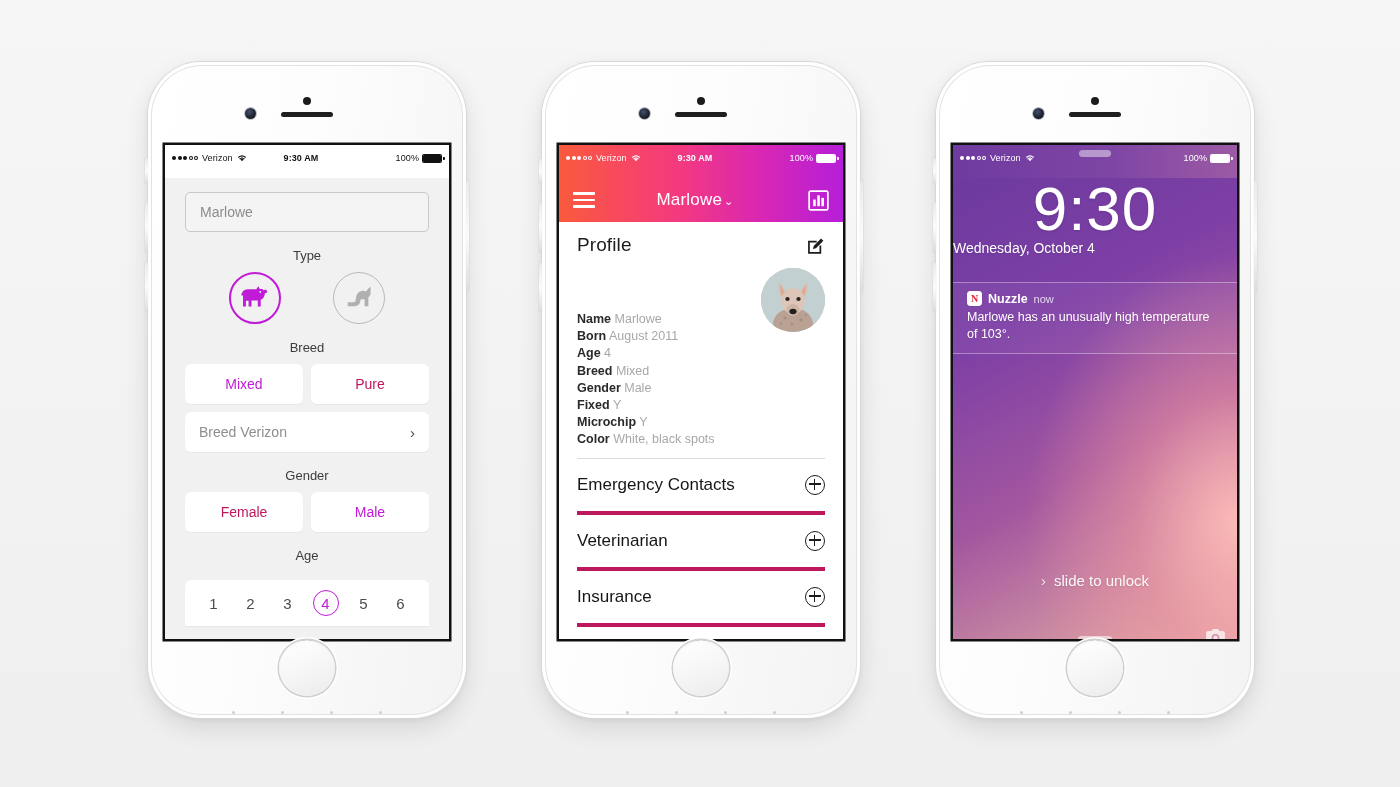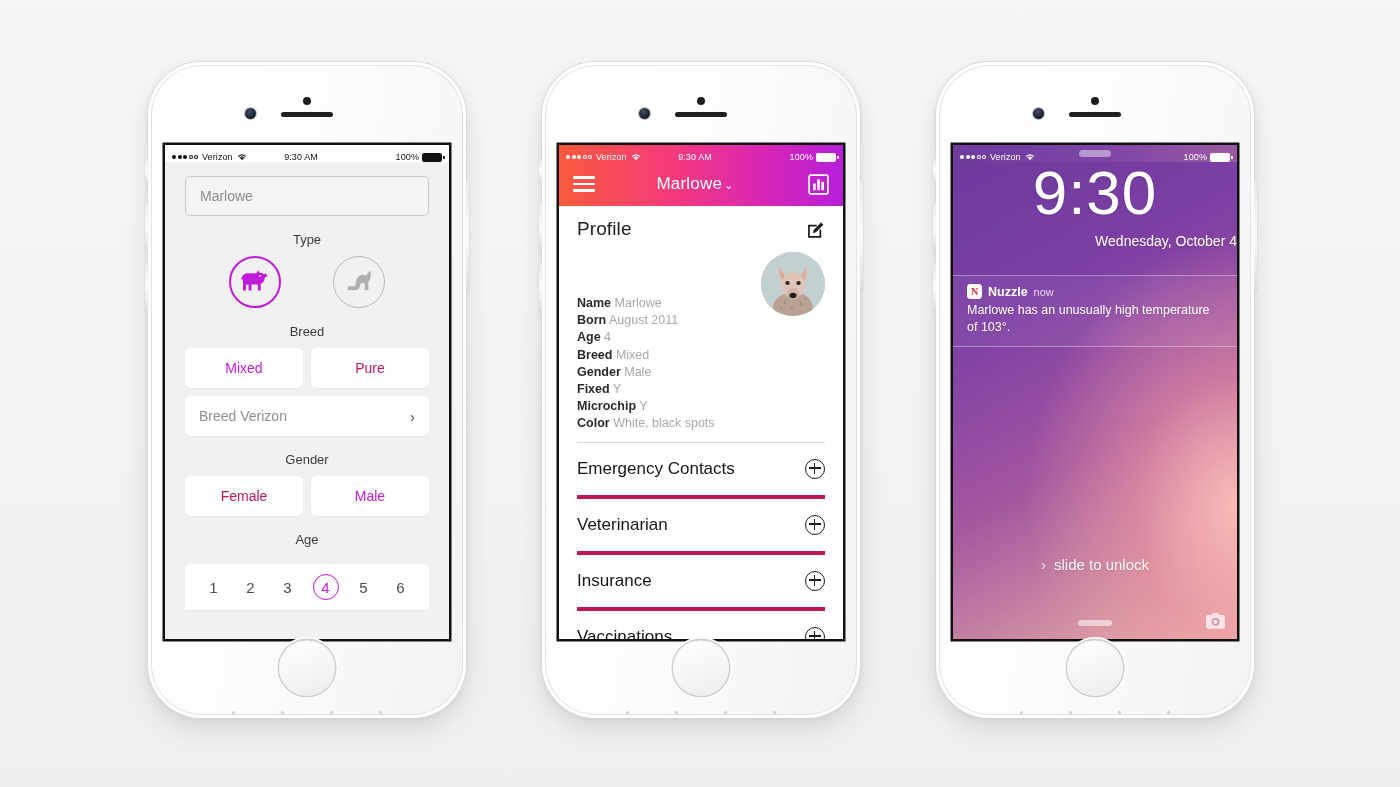--- a/index.html
+++ b/index.html
@@ -101,33 +101,33 @@
   .screen{
     position:absolute; left:17px; top:83px;
     width:284px; height:494px;
     overflow:hidden;
     background:#ffffff;
     box-shadow:0 0 0 2.5px #111;
   }
 
   
   .statusbar{
-    height:17px; display:flex; align-items:flex-end;
-    padding:0 7px; font-size:9.5px; letter-spacing:.1px;
+    height:17px; display:flex; align-items:flex-start;
+    padding:8px 7px; font-size:9.5px; letter-spacing:.1px;
     position:relative;
     gap:12px;
   }
   .sb-left{ display:flex; align-items:center; gap:4px; }
   .dots{ display:flex; gap:1.5px; align-items:center; }
   .dots i{ width:4px;height:4px;border-radius:50%;display:block; }
   .sb-carrier{ font-size:9px; }
   .wifi{ width:10px;height:8px;display:block; }
   .sb-center{
     position:absolute; left:0; right:12px; text-align:center;
-    font-size:9px; font-weight:normal; pointer-events:none;
+    font-size:9px; font-weight:bold; pointer-events:none;
   }
   .sb-right{ margin-left:auto; display:flex; align-items:center; gap:3px; font-size:9px; }
   .batt{
     width:20px;height:9px;border-radius:2px;position:relative;
     display:flex;align-items:center;padding:1px;box-sizing:border-box;
   }
   .batt span{ display:block;height:100%;border-radius:1px; }
   .batt::after{
     content:""; position:absolute; right:-2.5px; top:3px;
     width:1.5px;height:3px;border-radius:0 1px 1px 0;
@@ -268,22 +268,22 @@
       radial-gradient(120% 90% at 100% 72%, rgba(255,190,185,.92) 0%, rgba(238,150,160,.55) 30%, rgba(170,90,170,0) 62%),
       linear-gradient(152deg,#6d3a9e 0%, #7d3fa6 28%, #a2569f 58%, #d295a3 86%, #edb4ae 100%);
     overflow:hidden;
   }
   .lock-time{
     text-align:center; color:#fff; font-weight:200;
     font-size:62px; line-height:1; letter-spacing:1px;
     text-shadow:0 1px 3px rgba(0,0,0,.12);
   }
   .lock-date{
-    text-align:right;color:#fff;font-size:14px;font-weight:400;
-    margin-top:9px;text-shadow:0 1px 2px rgba(0,0,0,.12);
+    text-align:left;color:#fff;font-size:14px;font-weight:400;
+    text-shadow:0 1px 2px rgba(0,0,0,.12);
   }
   .notif{
     margin-top:26px;
     border-top:1px solid rgba(255,255,255,.35);
     border-bottom:1px solid rgba(255,255,255,.35);
     background:rgba(255,255,255,.05);
     padding:8px 14px 11px;
   }
   .notif-head{ display:flex;align-items:center;gap:6px; }
   .app-icon{

